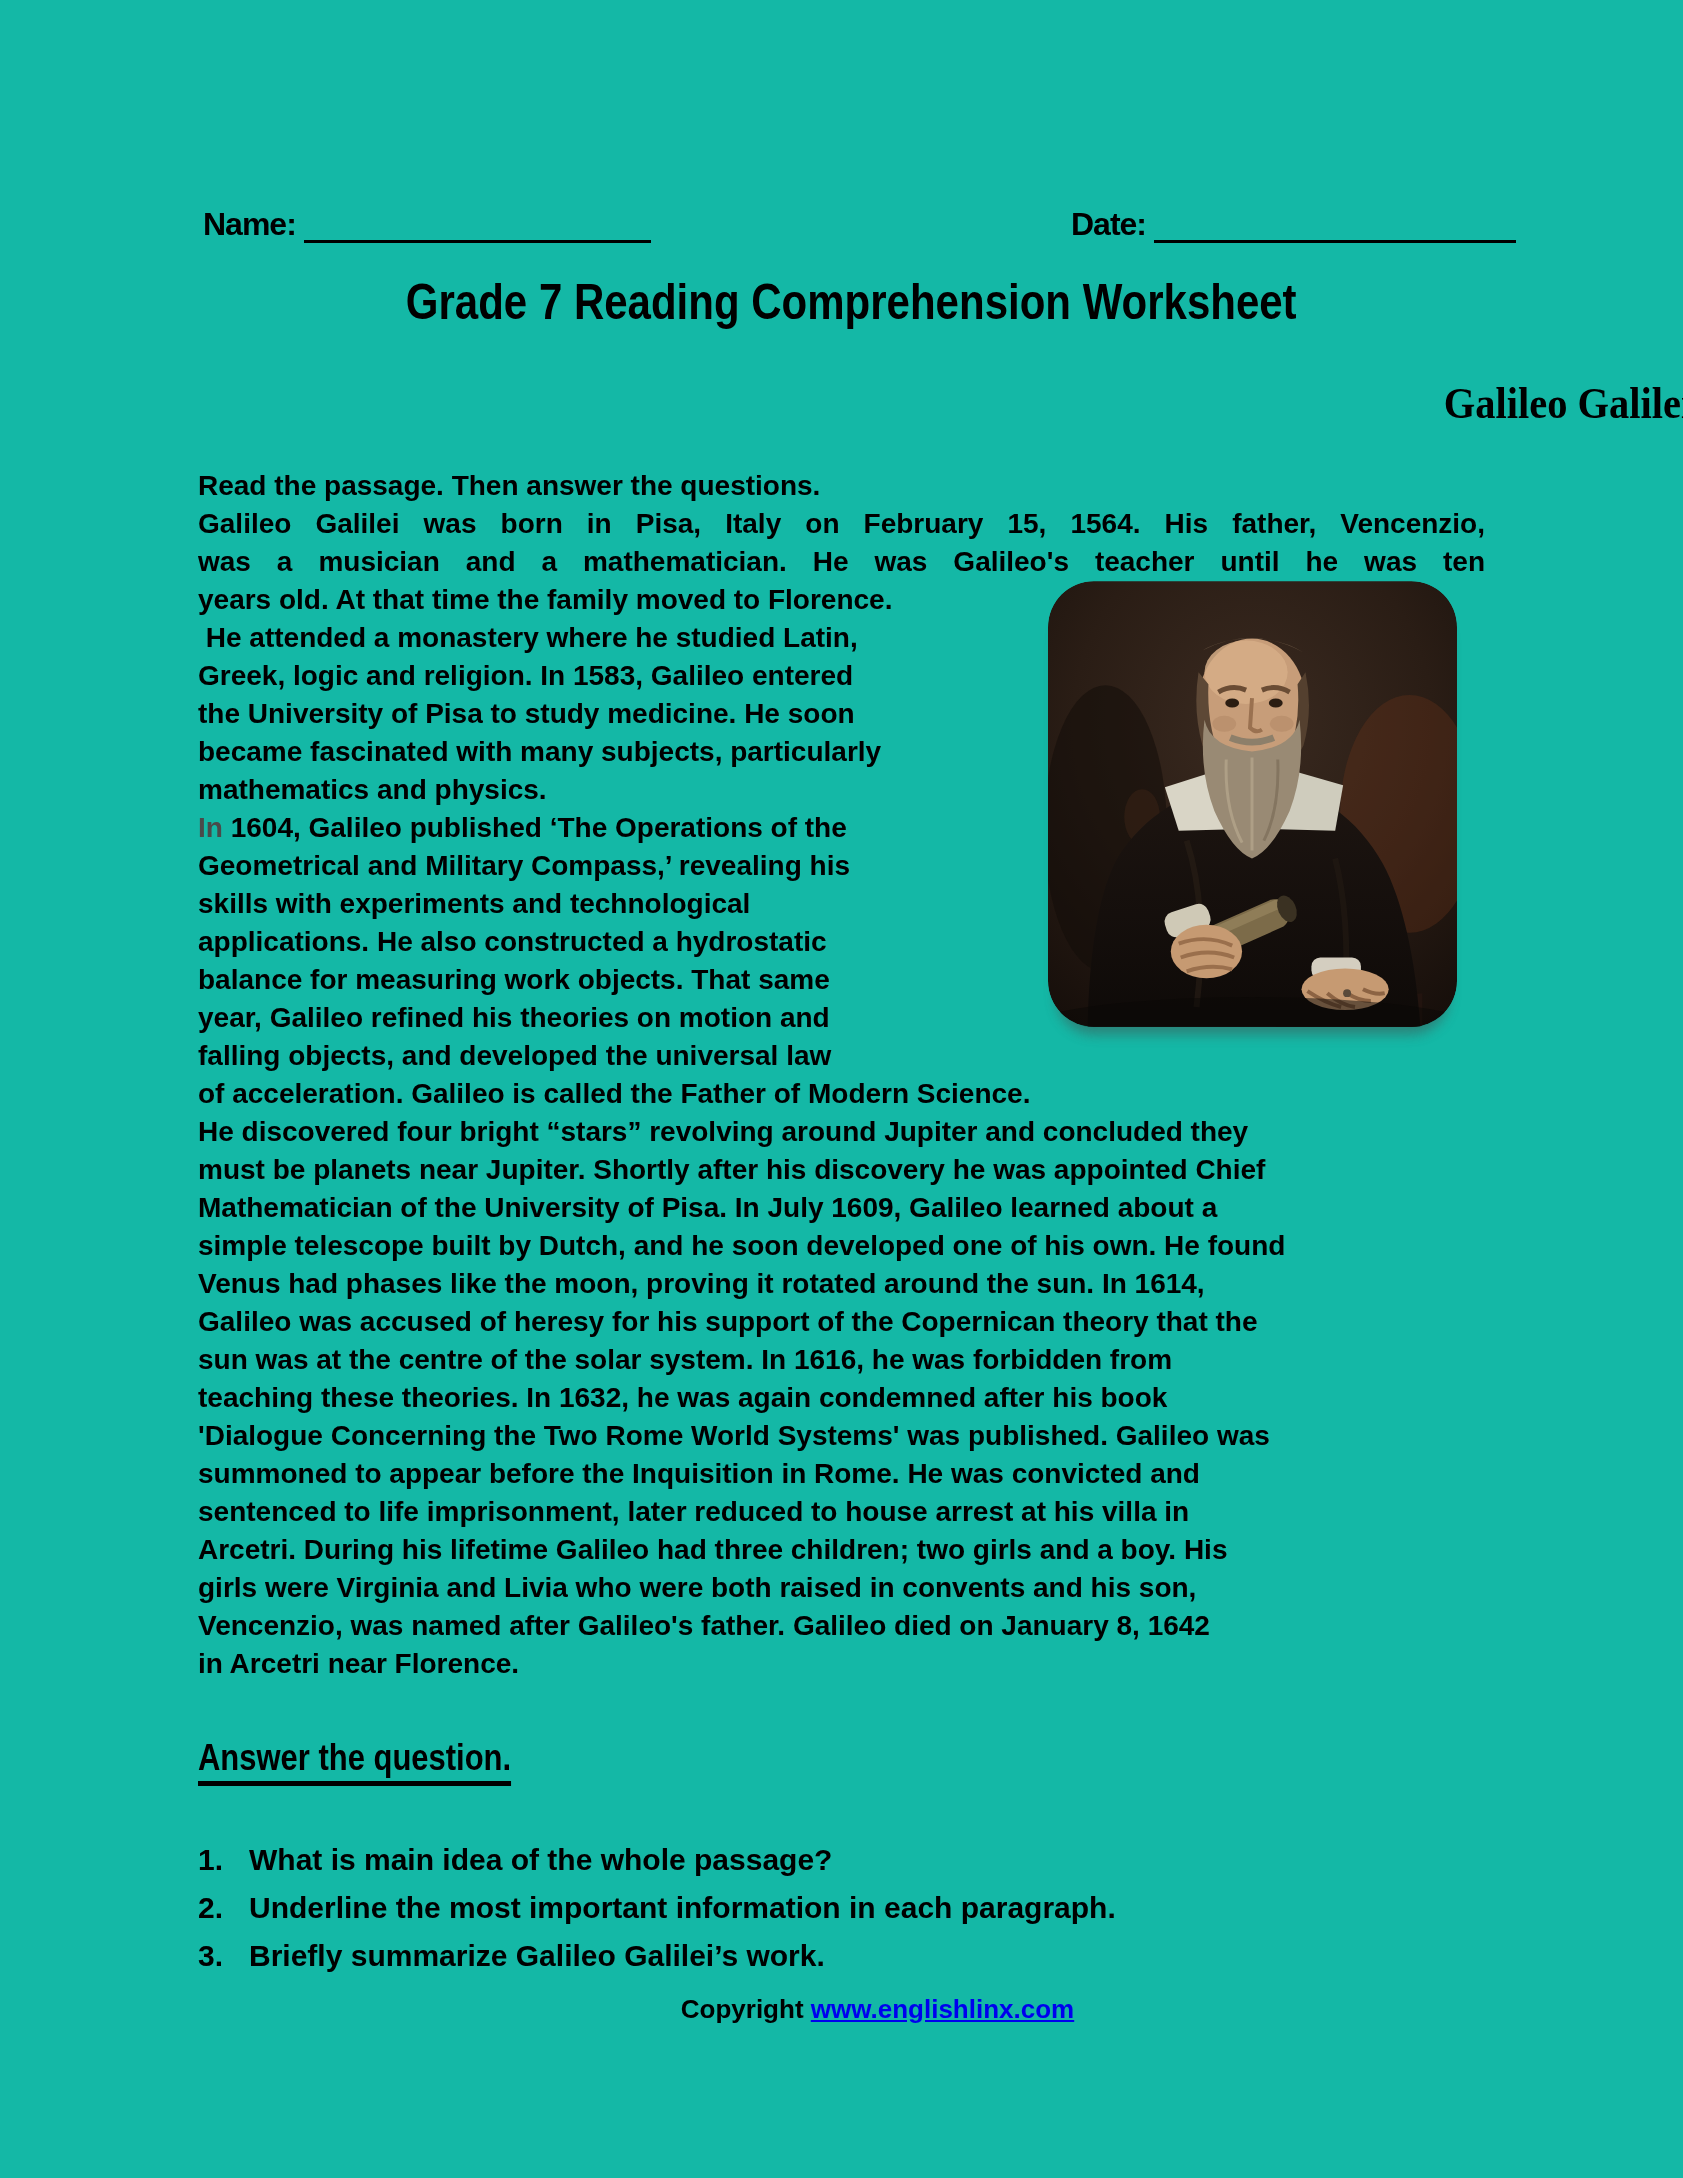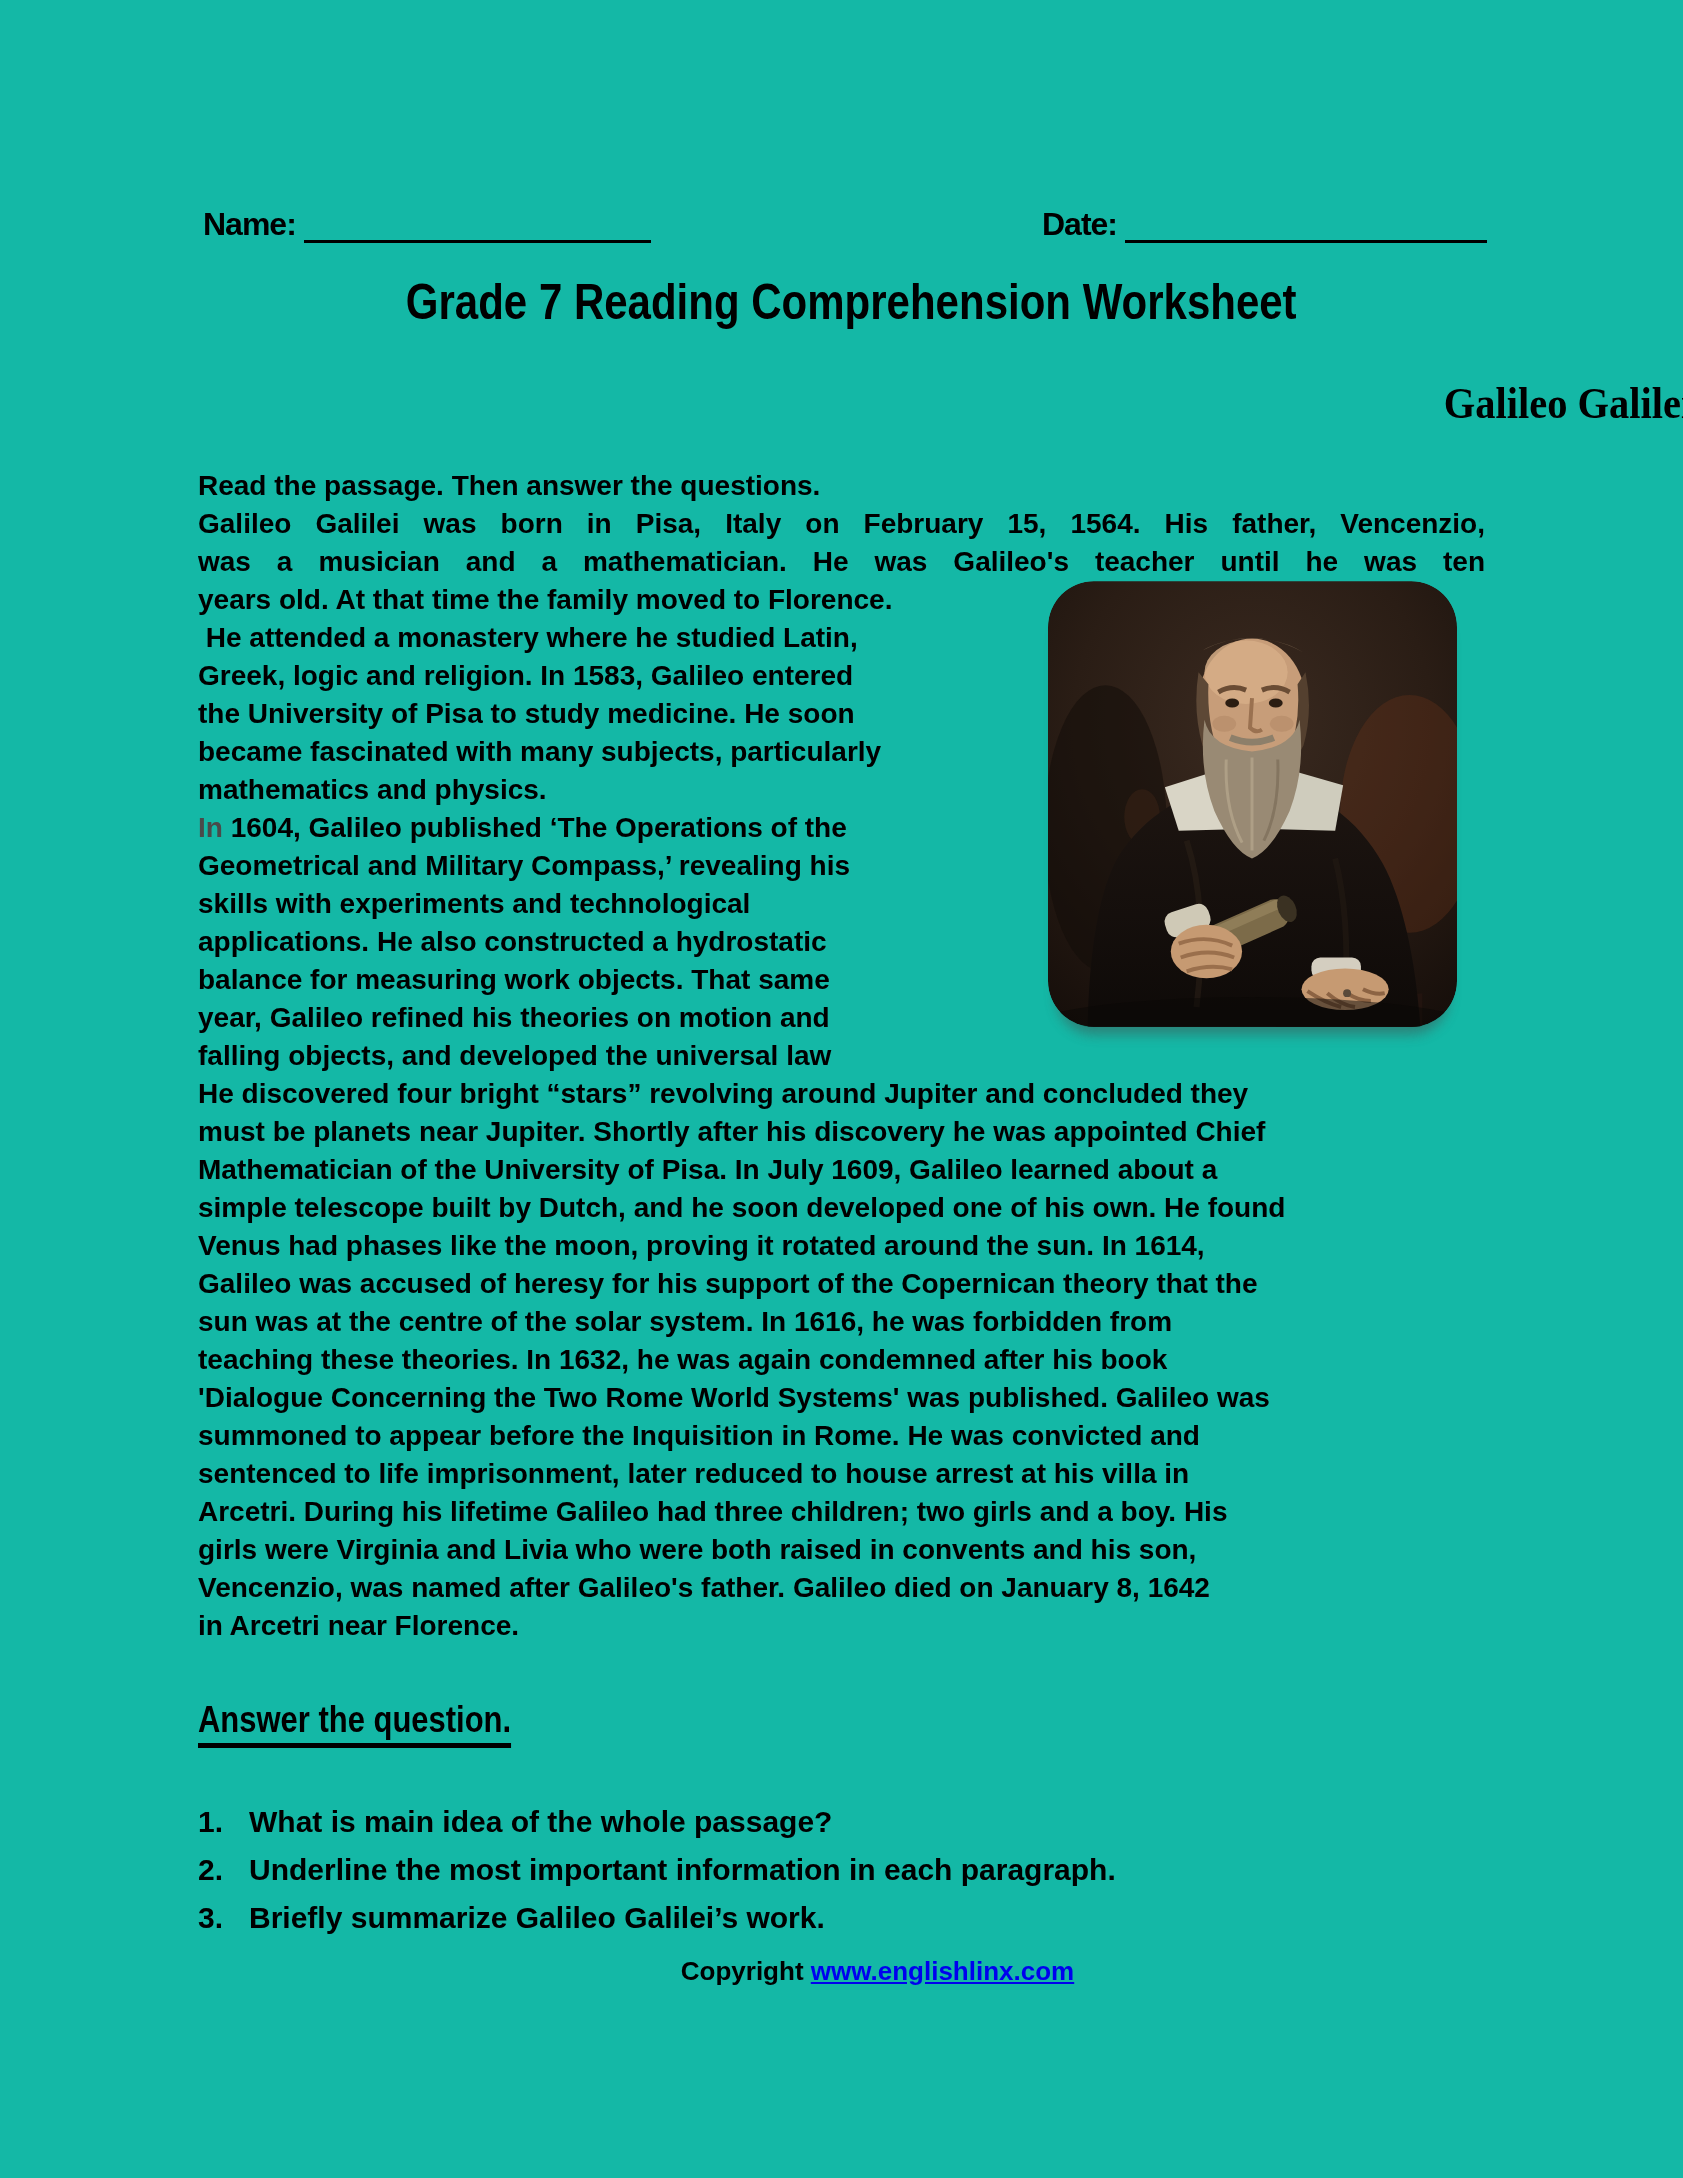--- a/index.html
+++ b/index.html
@@ -1,21 +1,21 @@
 <!DOCTYPE html>
 <html><head>
 <meta charset="utf-8">
 <style>
   html,body{margin:0;padding:0;background:#fff;}
   .page{position:relative;width:1683px;height:2178px;background:#14b8a6;overflow:hidden;
         font-family:"Liberation Sans","DejaVu Sans",sans-serif;color:#000;padding-left:20px;}
   
   .field-group{position:absolute;top:206px;display:flex;align-items:flex-end;}
   .field-group.name{left:203px;}
-  .field-group.date{left:1042px;text-align:center;}
+  .field-group.date{left:1071px;text-align:center;}
   .field-label{font-weight:bold;font-size:32px;letter-spacing:-1px;}
   .blank-line{display:inline-block;border-bottom:3px solid #000;height:30px;margin-left:8px;}
   .blank-line.name{width:347px;}
   .blank-line.date{width:362px;}
   
   .main-title{position:absolute;top:273px;left:0;right:0;text-align:center;}
   .main-title>span{display:inline-block;font-weight:bold;font-size:50px;transform:scaleX(.84);transform-origin:50% 50%;}
   .sub-title{position:absolute;top:378px;left:0;right:0;text-align:right;
              font-family:"Liberation Serif","DejaVu Serif",serif;}
   .sub-title>span{display:inline-block;font-weight:bold;font-size:44px;transform:scaleX(.92);transform-origin:50% 50%;}
@@ -130,20 +130,21 @@
         <div class="pline">the University of Pisa to study medicine. He soon</div>
         <div class="pline">became fascinated with many subjects, particularly</div>
         <div class="pline">mathematics and physics.</div>
         <div class="pline"><span class="gray-lead">In</span> 1604, Galileo published ‘The Operations of the</div>
         <div class="pline">Geometrical and Military Compass,’ revealing his</div>
         <div class="pline">skills with experiments and technological</div>
         <div class="pline">applications. He also constructed a hydrostatic</div>
         <div class="pline">balance for measuring work objects. That same</div>
         <div class="pline">year, Galileo refined his theories on motion and</div>
         <div class="pline">falling objects, and developed the universal law</div>
+        <div class="pline">of acceleration. Galileo is called the Father of Modern Science.</div>
         <div class="pline">He discovered four bright “stars” revolving around Jupiter and concluded they</div>
         <div class="pline">must be planets near Jupiter. Shortly after his discovery he was appointed Chief</div>
         <div class="pline">Mathematician of the University of Pisa. In July 1609, Galileo learned about a</div>
         <div class="pline">simple telescope built by Dutch, and he soon developed one of his own. He found</div>
         <div class="pline">Venus had phases like the moon, proving it rotated around the sun. In 1614,</div>
         <div class="pline">Galileo was accused of heresy for his support of the Copernican theory that the</div>
         <div class="pline">sun was at the centre of the solar system. In 1616, he was forbidden from</div>
         <div class="pline">teaching these theories. In 1632, he was again condemned after his book</div>
         <div class="pline">'Dialogue Concerning the Two Rome World Systems' was published. Galileo was</div>
         <div class="pline">summoned to appear before the Inquisition in Rome. He was convicted and</div>

